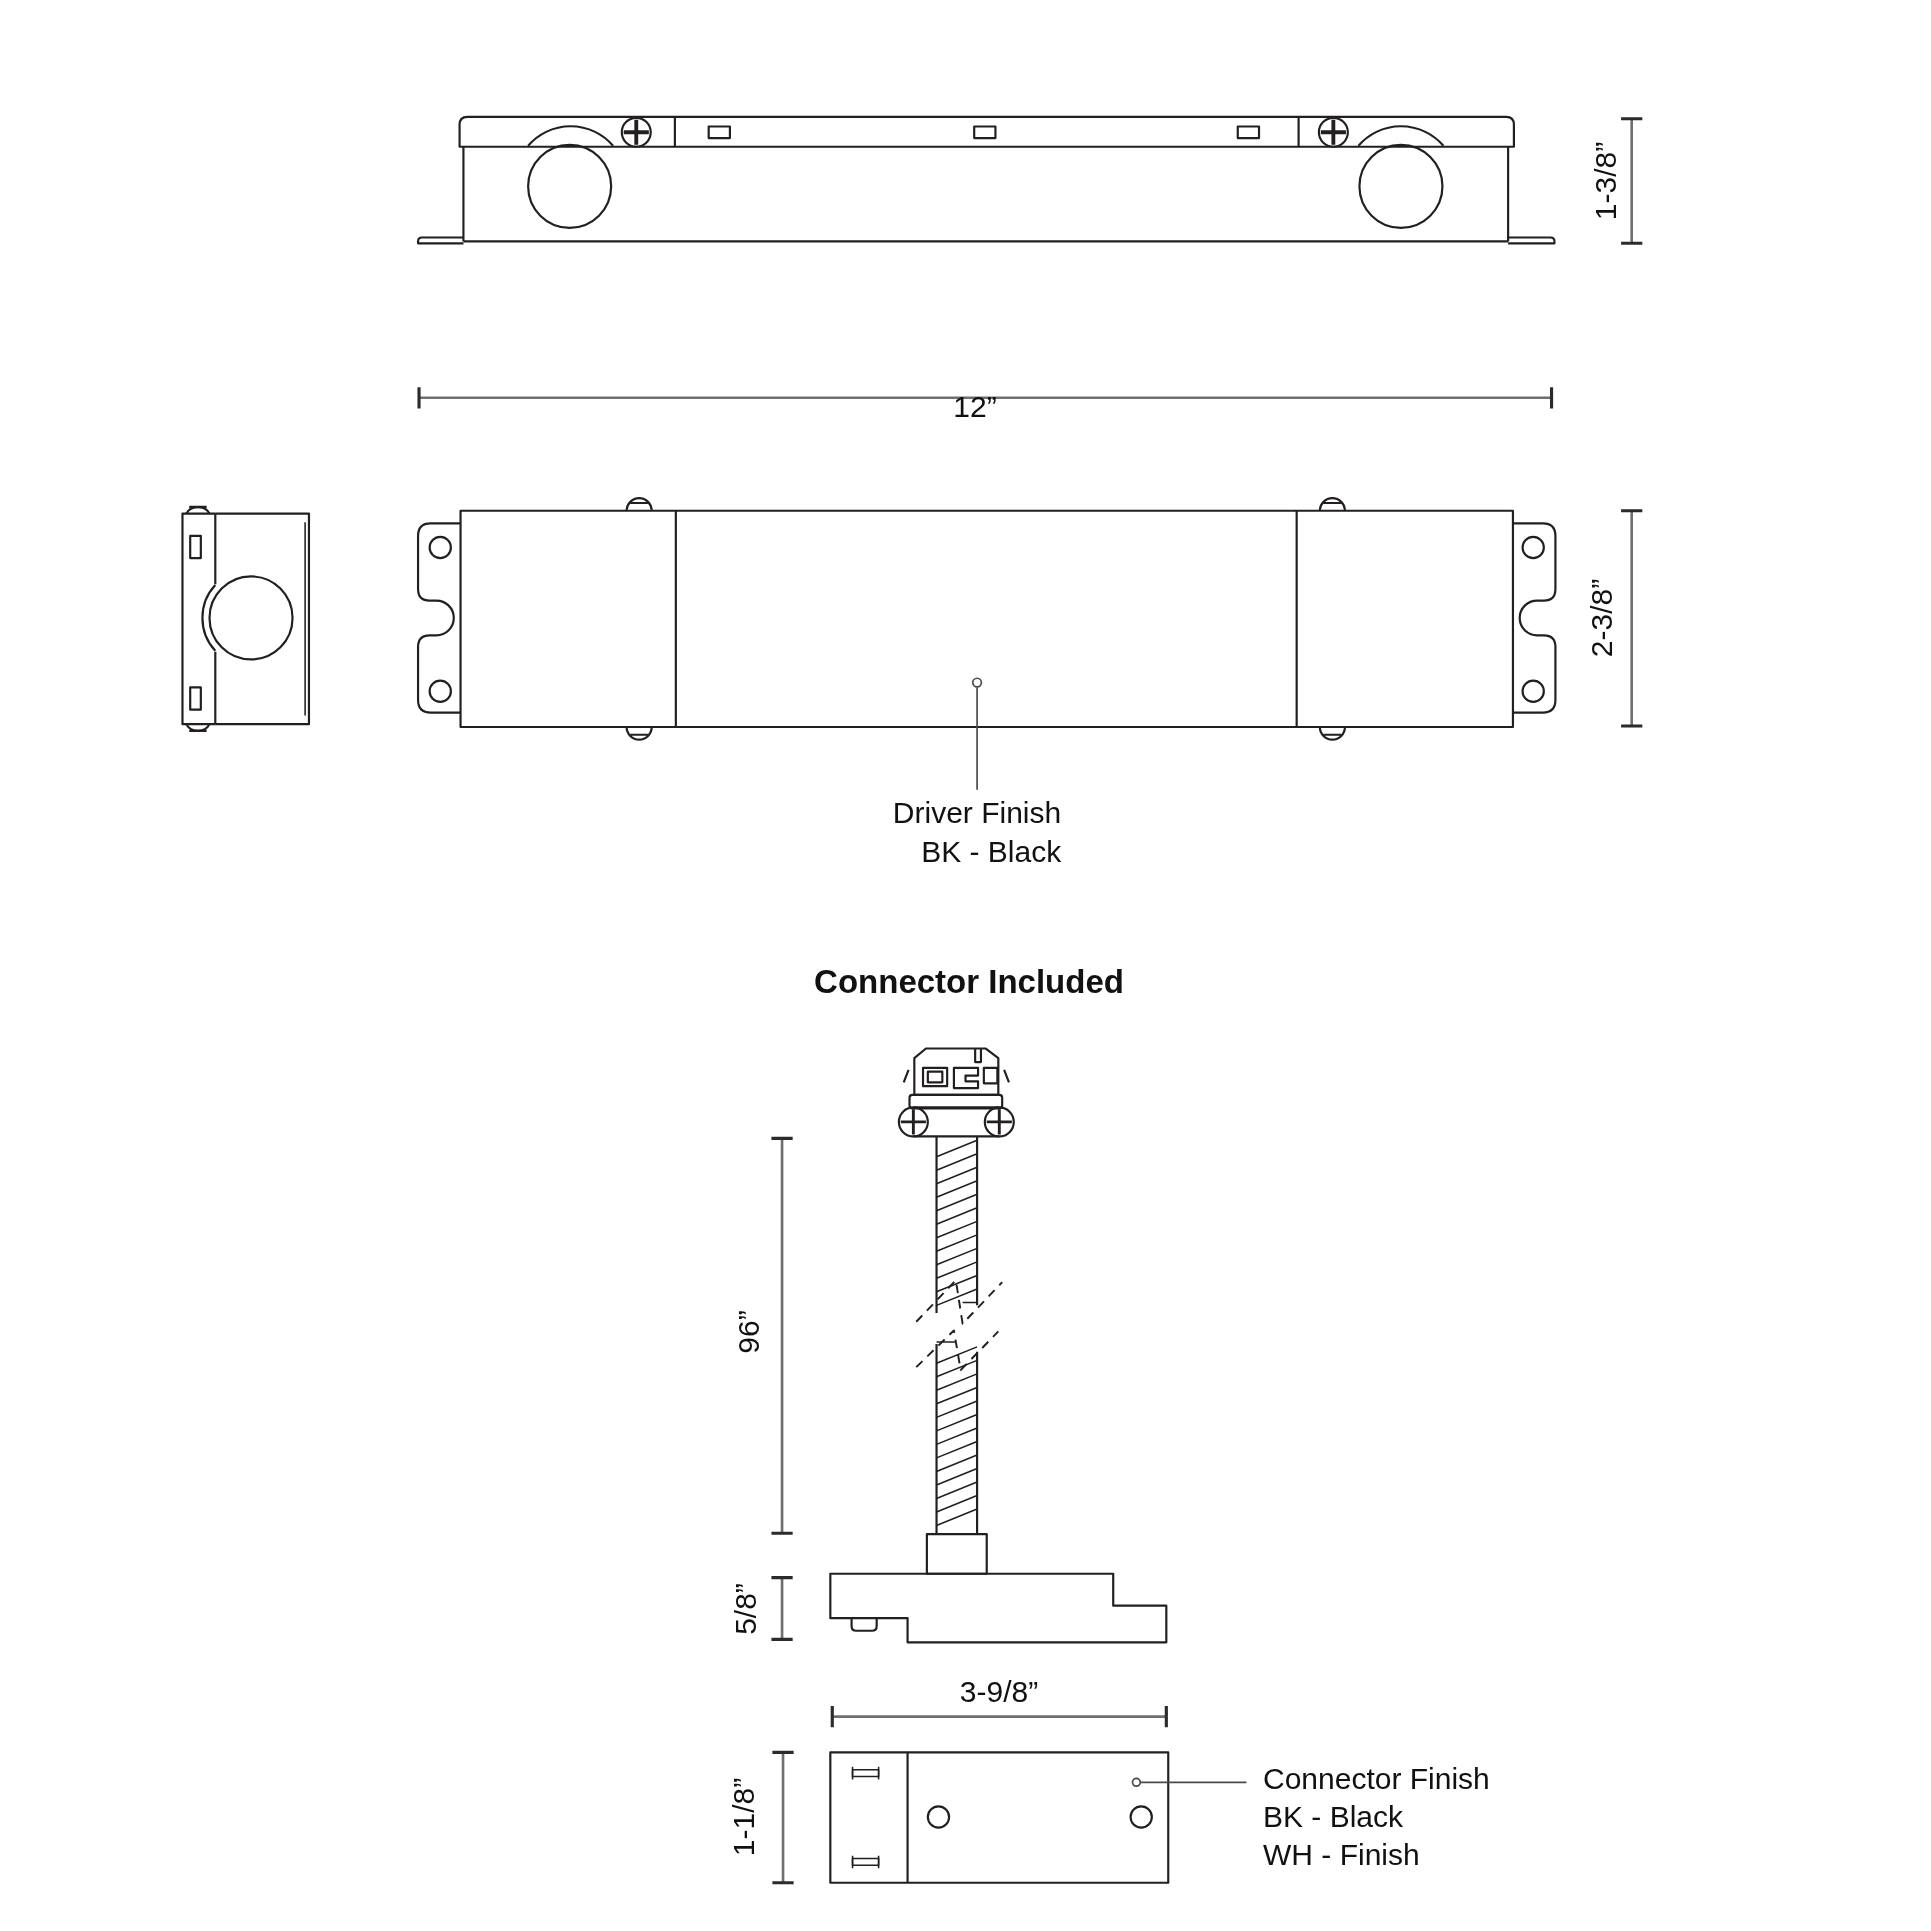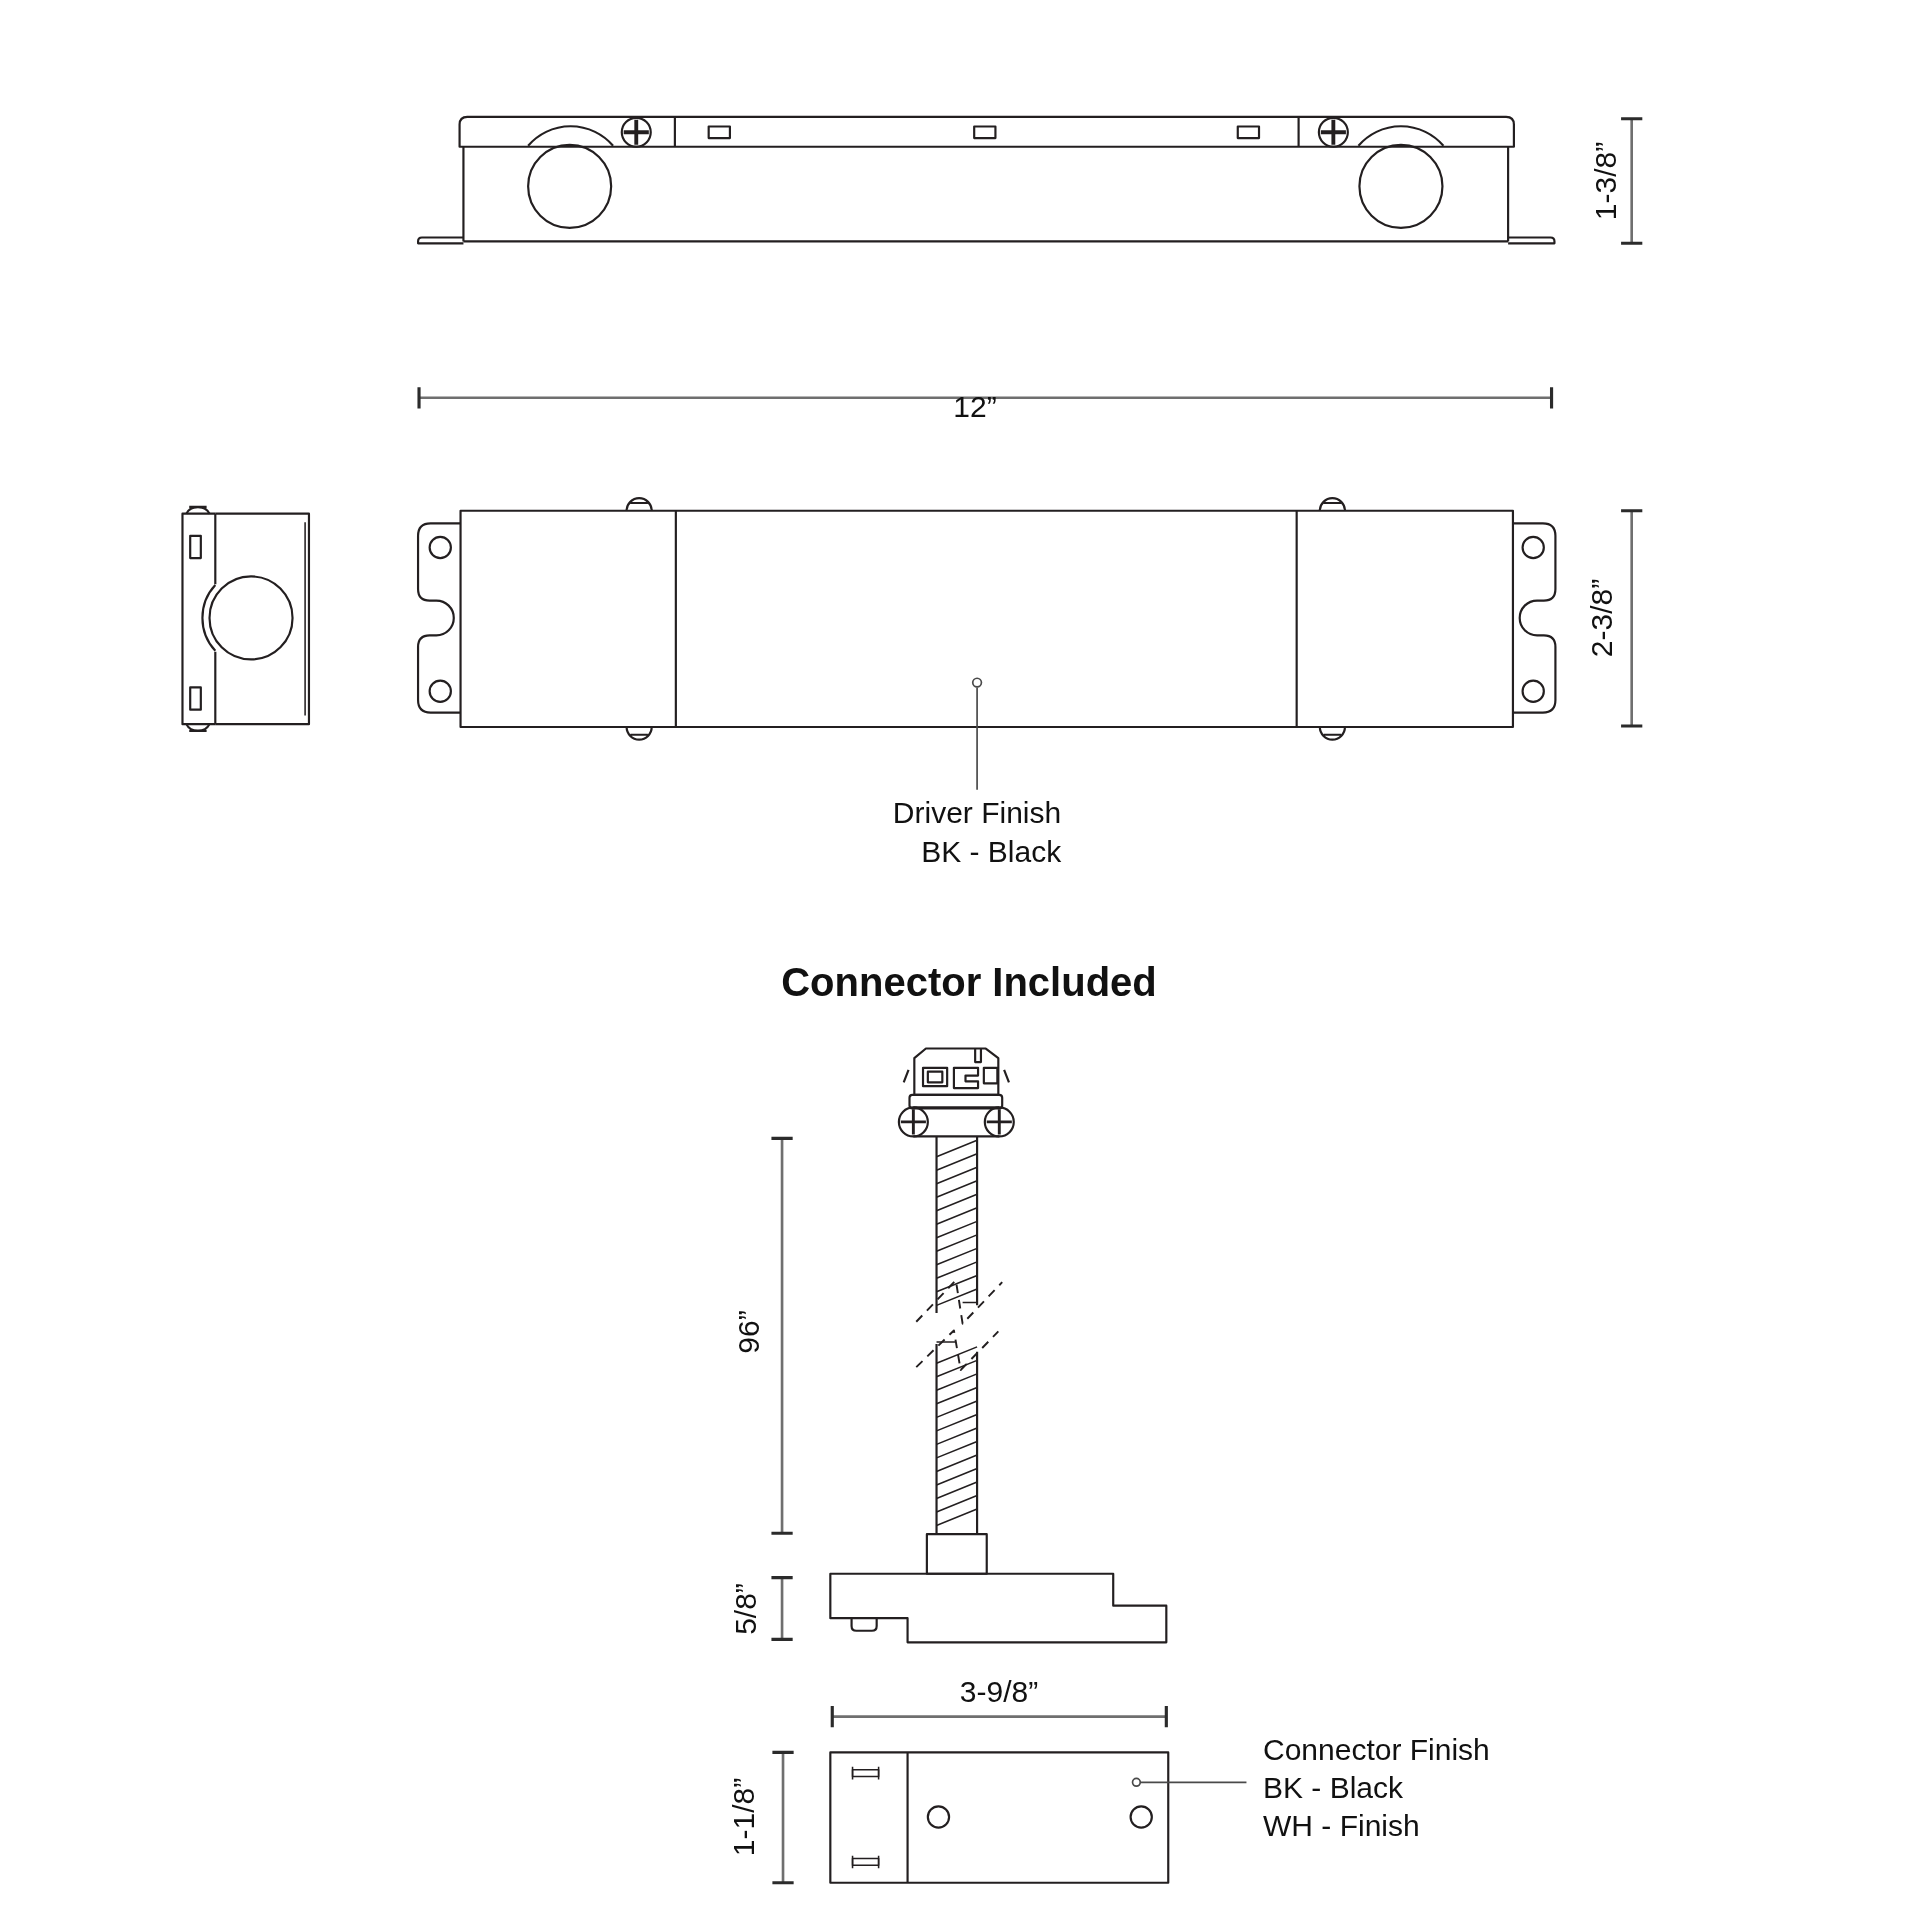--- a/index.html
+++ b/index.html
@@ -9,22 +9,22 @@
     overflow:hidden;
   }
   svg{position:absolute;left:0;top:0;}
   .lbl{
     position:absolute;white-space:nowrap;color:#111;
     font-size:30px;line-height:1.3;
     transform:translate(-50%,-50%);
   }
   .lbl.rot{transform:translate(-50%,-50%) rotate(-90deg);}
   .lbl.center{text-align:right;}
-  .lbl.leftalign{transform:none;text-align:left;line-height:38px;}
-  .heading{font-weight:bold;font-size:40px;}
+  .lbl.leftalign{transform:none;text-align:left;line-height:38px;margin-top:29px;}
+  .heading{font-weight:bold;font-size:33px;}
   .outline{stroke:#231f20;stroke-width:2.25;fill:none;stroke-linejoin:round;}
   .thin{stroke-width:1.6;}
   .dimline{stroke:#6f6f6f;stroke-width:2.75;fill:none;}
   .dimtick{stroke:#2b2b2b;stroke-width:3.25;fill:none;}
   .leader{stroke:#4a4a4a;stroke-width:1.75;fill:none;}
   .dashed{stroke-dasharray:9 7;stroke-width:2;}
 </style>
 </head>
 <body>
 

